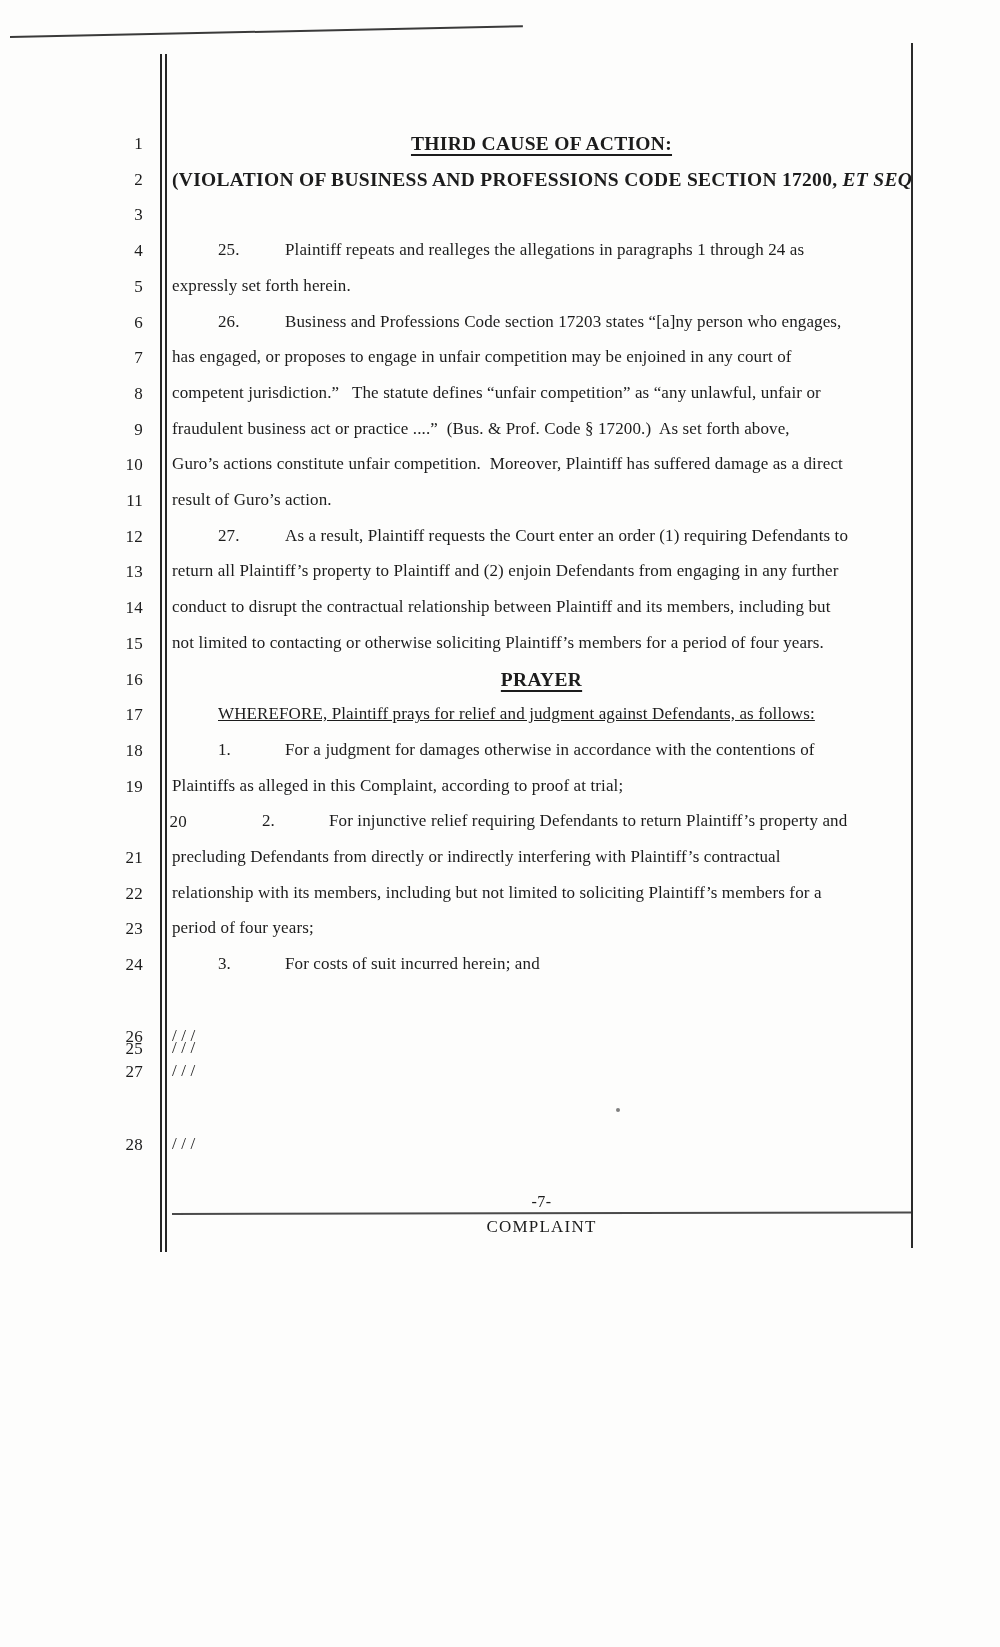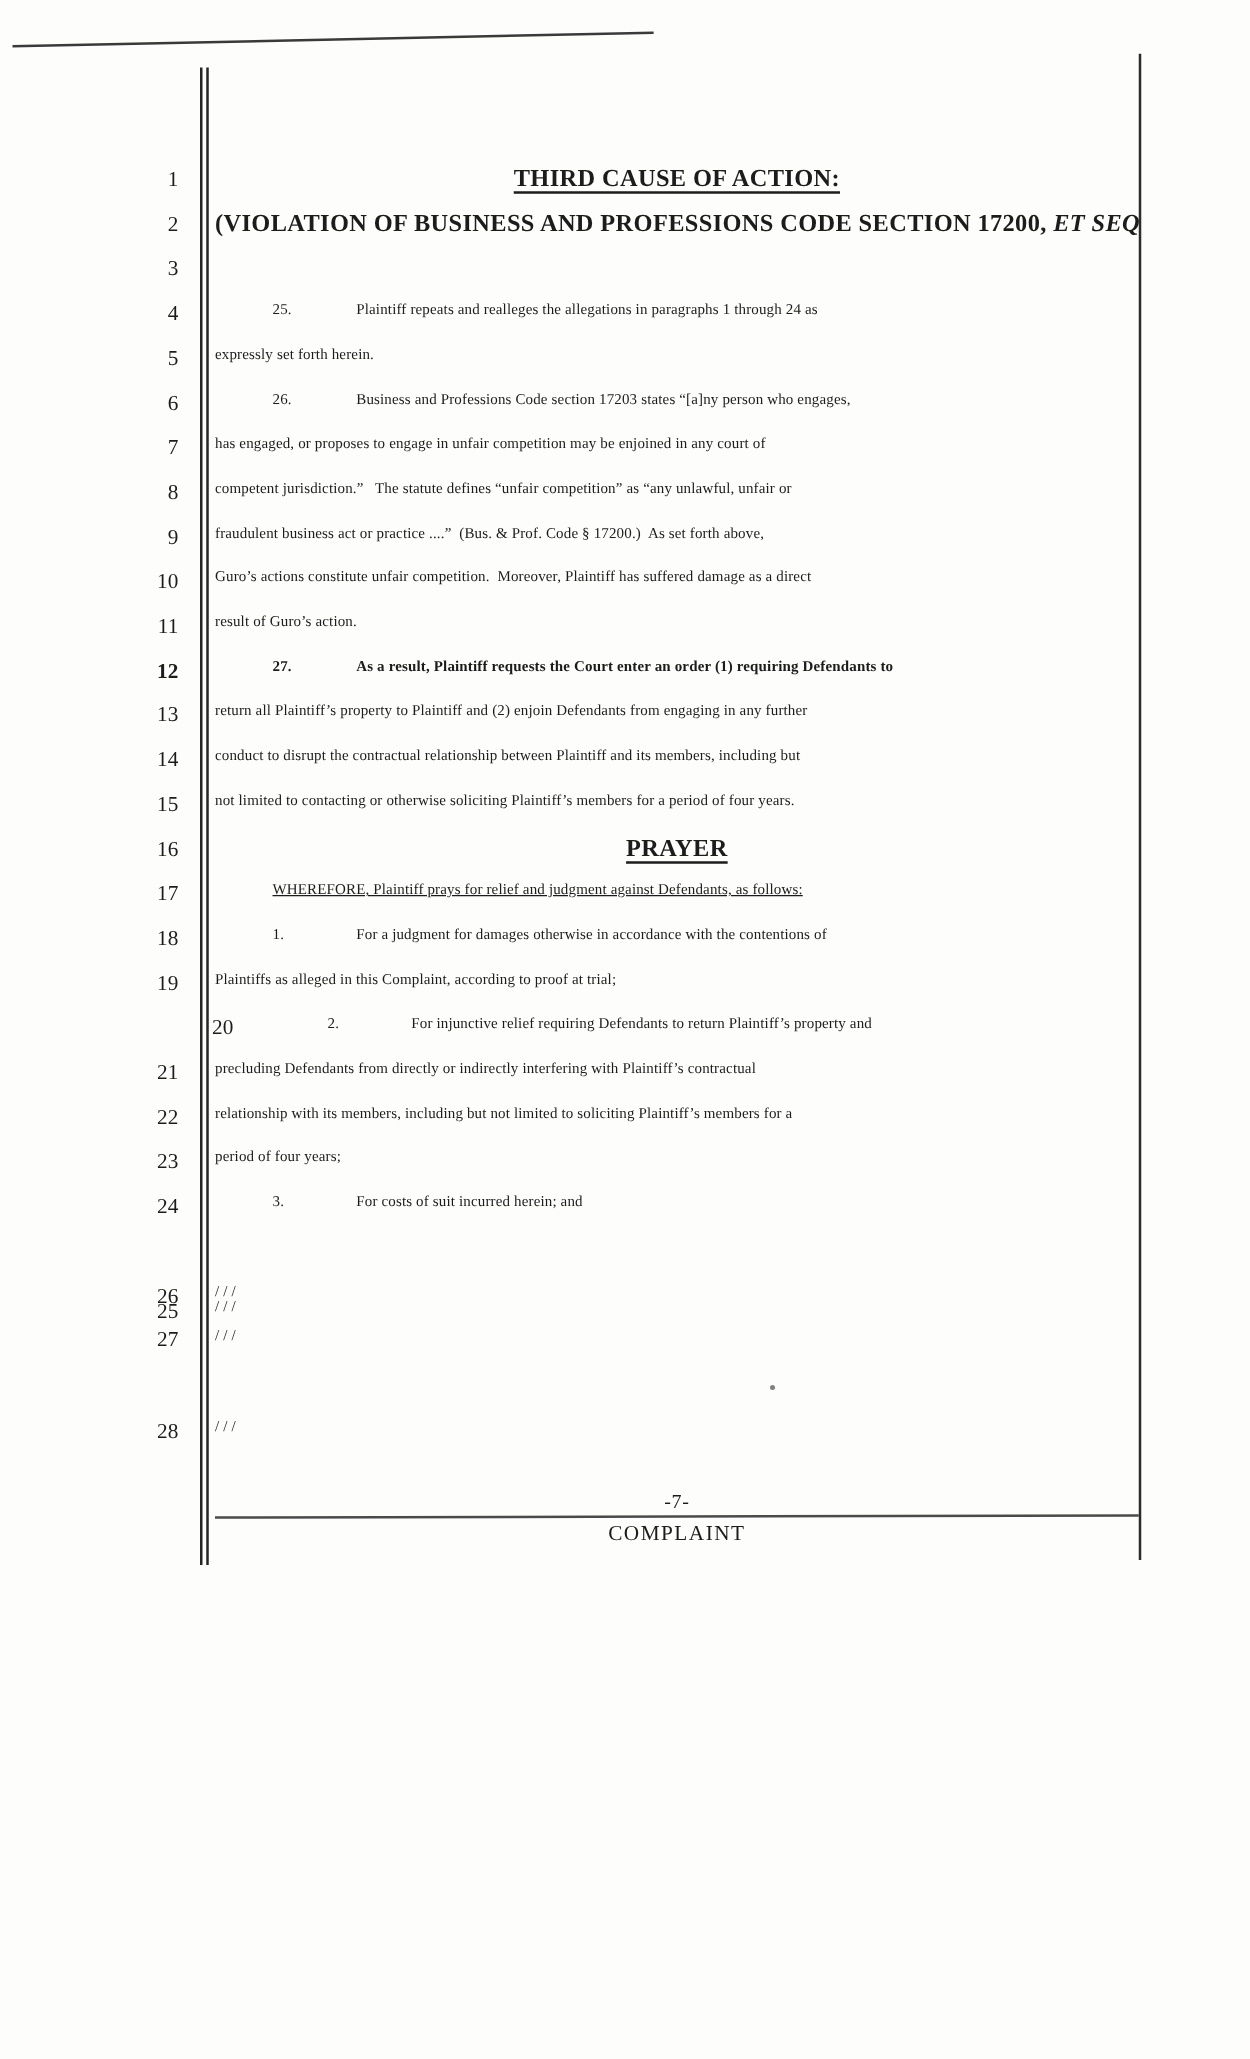--- a/index.html
+++ b/index.html
@@ -30,21 +30,21 @@
     border-radius:50%;background:#555;opacity:.75;
   }
   
   .row{position:absolute;left:0;width:100%;height:36px;}
   .lineno{
     position:absolute;left:0;top:1px;width:143px;text-align:right;
     font-size:17px;letter-spacing:.2px;
   }
   .linetext{
     position:absolute;left:172px;right:89px;top:0;
-    font-size:12px;letter-spacing:.12px;
+    font-size:17px;letter-spacing:.12px;
     white-space:pre;
   }
   .linetext.center{text-align:center;}
   .linetext.heading{font-weight:bold;font-size:19.5px;letter-spacing:.3px;}
   .underline{text-decoration:underline;text-underline-offset:4px;text-decoration-thickness:1.5px;}
   .italic{font-style:italic;}
   .prefix{display:inline-block;margin-left:46px;width:67px;}
   .indented{padding-left:46px;text-decoration:underline;}
   
   .footer-page-number{
@@ -106,21 +106,21 @@
         <span class="linetext"><span>fraudulent business act or practice ....”  (Bus. &amp; Prof. Code § 17200.)  As set forth above,</span></span>
       </div>
       <div class="row" style="top: 454.3px;">
         <span class="lineno">10</span>
         <span class="linetext"><span>Guro’s actions constitute unfair competition.  Moreover, Plaintiff has suffered damage as a direct</span></span>
       </div>
       <div class="row" style="top: 490px;">
         <span class="lineno">11</span>
         <span class="linetext"><span>result of Guro’s action.</span></span>
       </div>
-      <div class="row" style="top: 525.7px; font-weight: bold;">
+      <div class="row" style="top: 525.7px;">
         <span class="lineno">12</span>
         <span class="linetext"><span class="prefix">27.</span><span>As a result, Plaintiff requests the Court enter an order (1) requiring Defendants to</span></span>
       </div>
       <div class="row" style="top: 561.4px;">
         <span class="lineno">13</span>
         <span class="linetext"><span>return all Plaintiff’s property to Plaintiff and (2) enjoin Defendants from engaging in any further</span></span>
       </div>
       <div class="row" style="top: 597.1px;">
         <span class="lineno">14</span>
         <span class="linetext"><span>conduct to disrupt the contractual relationship between Plaintiff and its members, including but</span></span>

